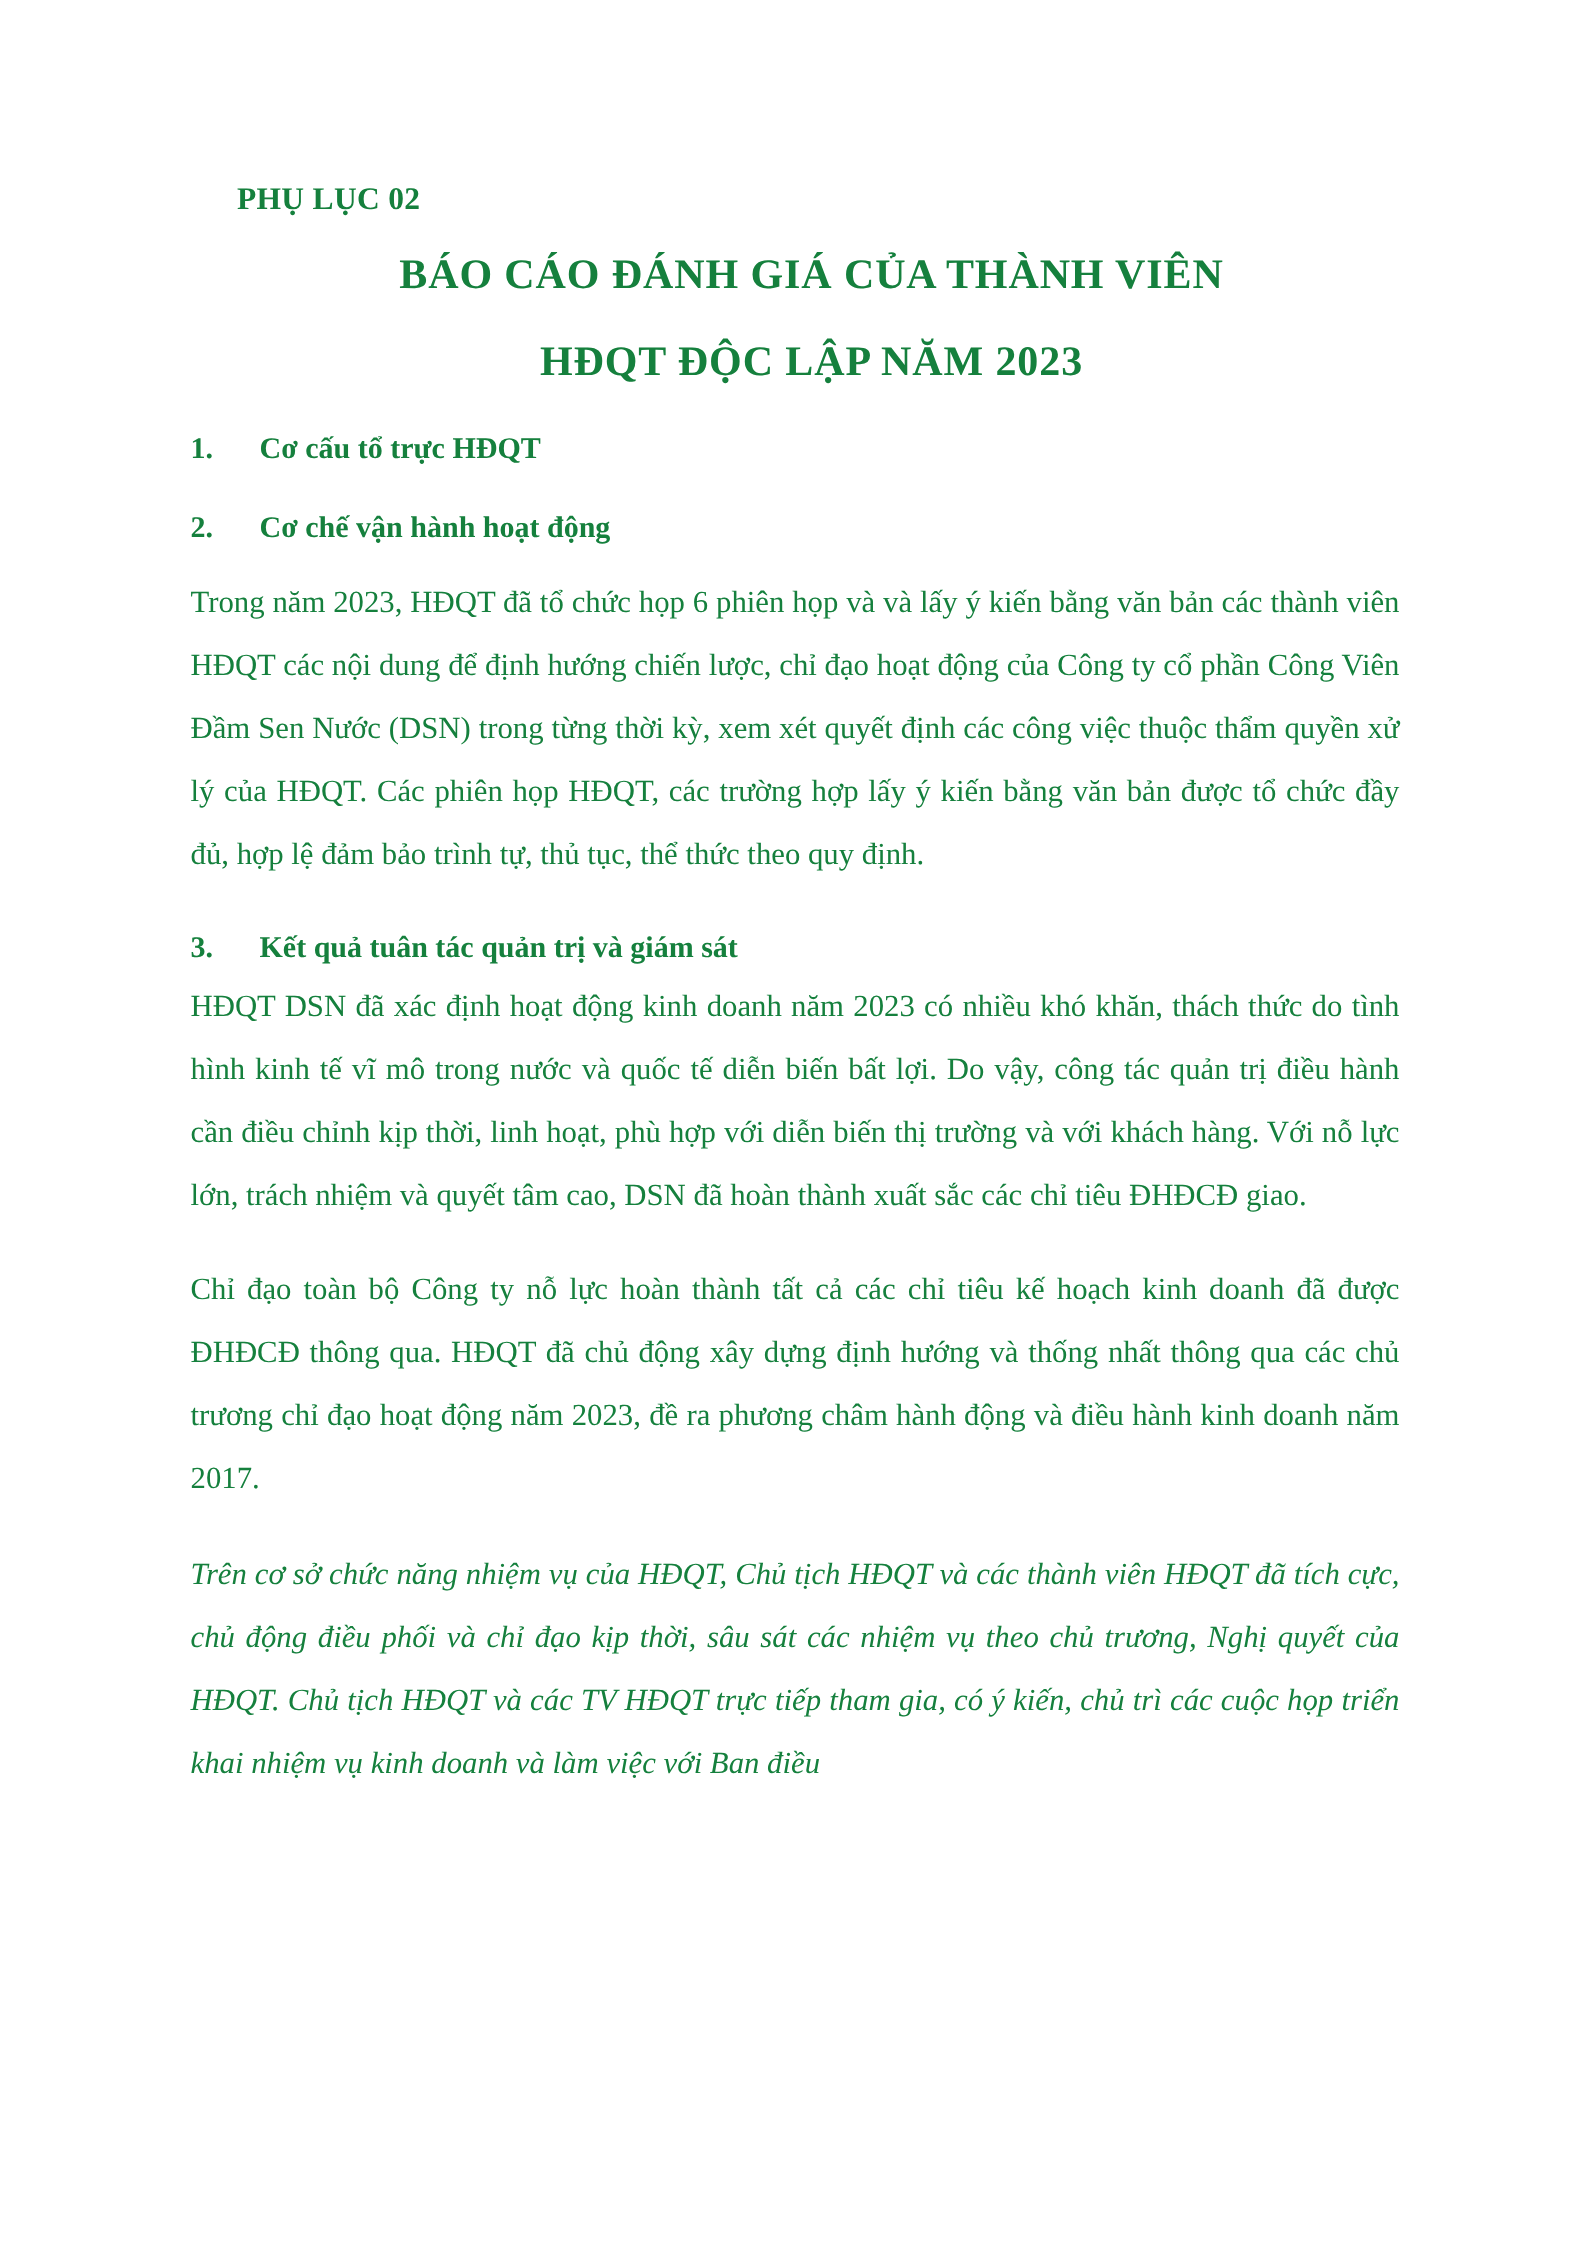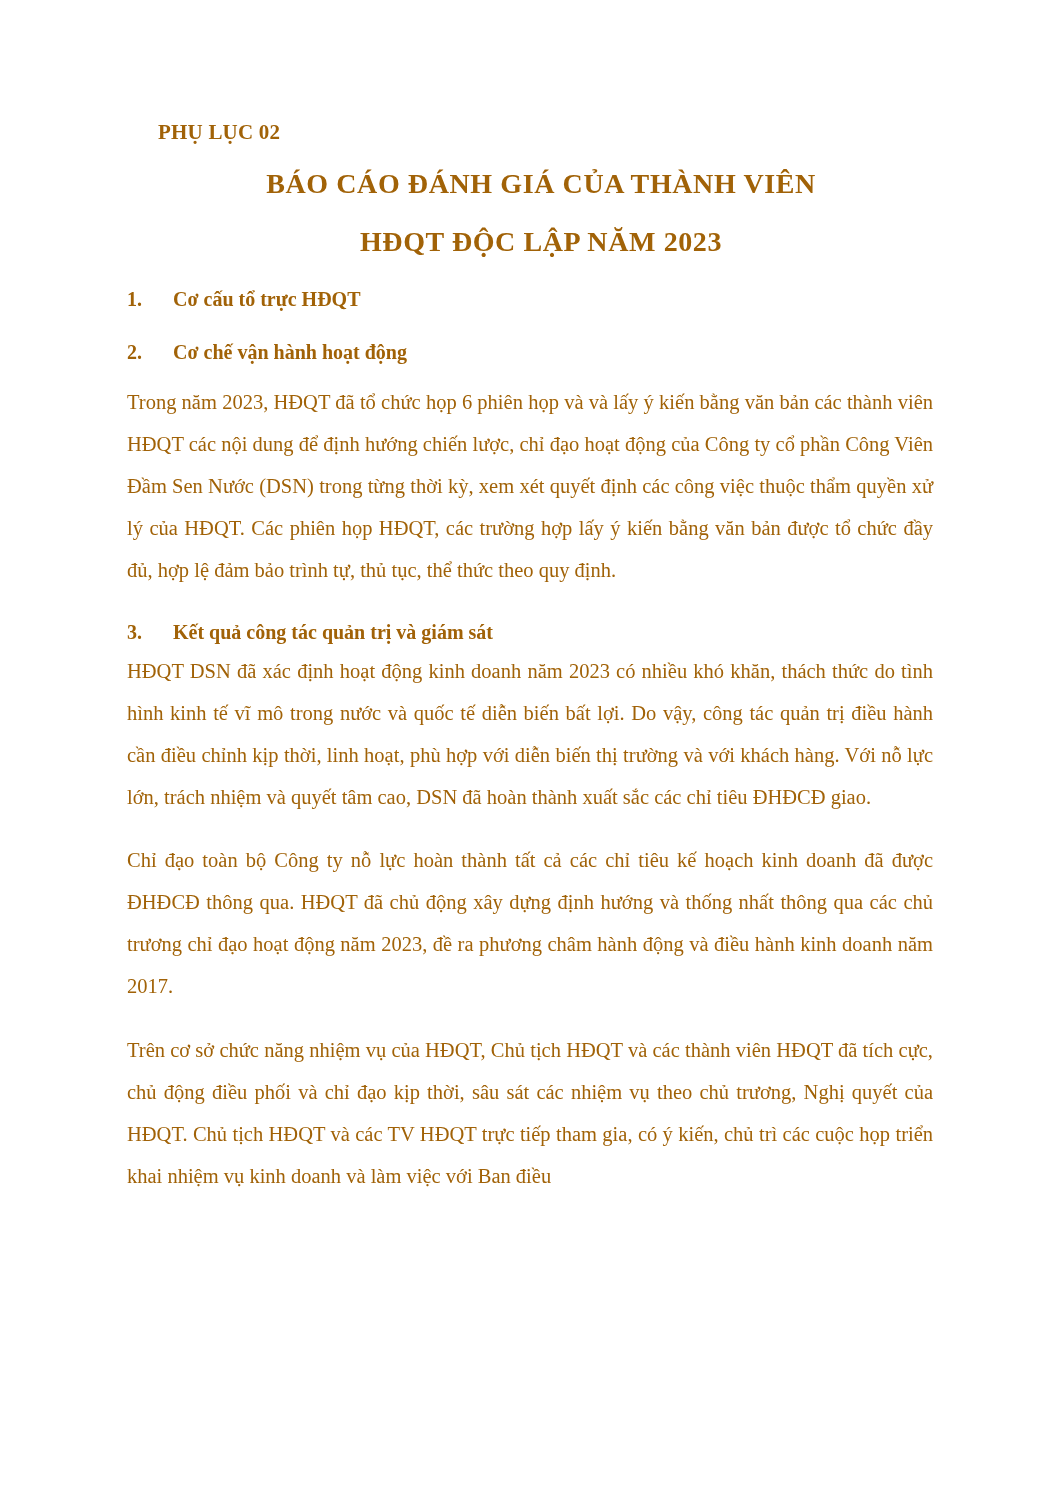--- a/index.html
+++ b/index.html
@@ -10,21 +10,21 @@
   }
 
   .page {
     position: relative;
     width: 1058px;
     height: 1497px;
     margin: 0 auto;
     background: #ffffff;
     overflow: hidden;
     font-family: "Liberation Serif", "DejaVu Serif", serif;
-    color: #a16207;
+    color: #15803d;
   }
 
   
   .content {
     position: absolute;
     left: 127px;
     top: 118px;
     width: 806px;
   }
 
@@ -99,20 +99,21 @@
     margin-top: 17px;
   }
 
   .para.no-gap {
     margin-top: 6px;
   }
 
   
   .para.last {
     margin-top: 22px;
+    font-style: italic;
   }
 </style>
 </head>
 <body>
 
 <div class="page">
   <div class="content">
 
     <div class="doc-label">PHỤ LỤC 02</div>
 
@@ -127,20 +128,20 @@
     </div>
 
     <div class="section-heading">
       <span class="num">2.</span>
       <span class="htext">Cơ chế vận hành hoạt động</span>
     </div>
     <p class="para first-after-heading">Trong năm 2023, HĐQT đã tổ chức họp 6 phiên họp và và lấy ý kiến bằng văn bản các thành viên HĐQT các nội dung để định hướng chiến lược, chỉ đạo hoạt động của Công ty cổ phần Công Viên Đầm Sen Nước (DSN) trong từng thời kỳ, xem xét quyết định các công việc thuộc thẩm quyền xử lý của HĐQT. Các phiên họp HĐQT, các trường hợp lấy ý kiến bằng văn bản được tổ chức đầy đủ, hợp lệ đảm bảo trình tự, thủ tục, thể thức theo quy định.</p>
 
     <div class="section-heading tight">
       <span class="num">3.</span>
-      <span class="htext">Kết quả công tác quản trị và giám sát</span>
+      <span class="htext">Kết quả tuân tác quản trị và giám sát</span>
     </div>
     <p class="para no-gap">HĐQT DSN đã xác định hoạt động kinh doanh năm 2023 có nhiều khó khăn, thách thức do tình hình kinh tế vĩ mô trong nước và quốc tế diễn biến bất lợi. Do vậy, công tác quản trị điều hành cần điều chỉnh kịp thời, linh hoạt, phù hợp với diễn biến thị trường và với khách hàng. Với nỗ lực lớn, trách nhiệm và quyết tâm cao, DSN đã hoàn thành xuất sắc các chỉ tiêu ĐHĐCĐ giao.</p>
     <p class="para">Chỉ đạo toàn bộ Công ty nỗ lực hoàn thành tất cả các chỉ tiêu kế hoạch kinh doanh đã được ĐHĐCĐ thông qua. HĐQT đã chủ động xây dựng định hướng và thống nhất thông qua các chủ trương chỉ đạo hoạt động năm 2023, đề ra phương châm hành động và điều hành kinh doanh năm 2017.</p>
     <p class="para last">Trên cơ sở chức năng nhiệm vụ của HĐQT, Chủ tịch HĐQT và các thành viên HĐQT đã tích cực, chủ động điều phối và chỉ đạo kịp thời, sâu sát các nhiệm vụ theo chủ trương, Nghị quyết của HĐQT. Chủ tịch HĐQT và các TV HĐQT trực tiếp tham gia, có ý kiến, chủ trì các cuộc họp triển khai nhiệm vụ kinh doanh và làm việc với Ban điều</p>
 
   </div>
 </div>
 
 </body></html>

